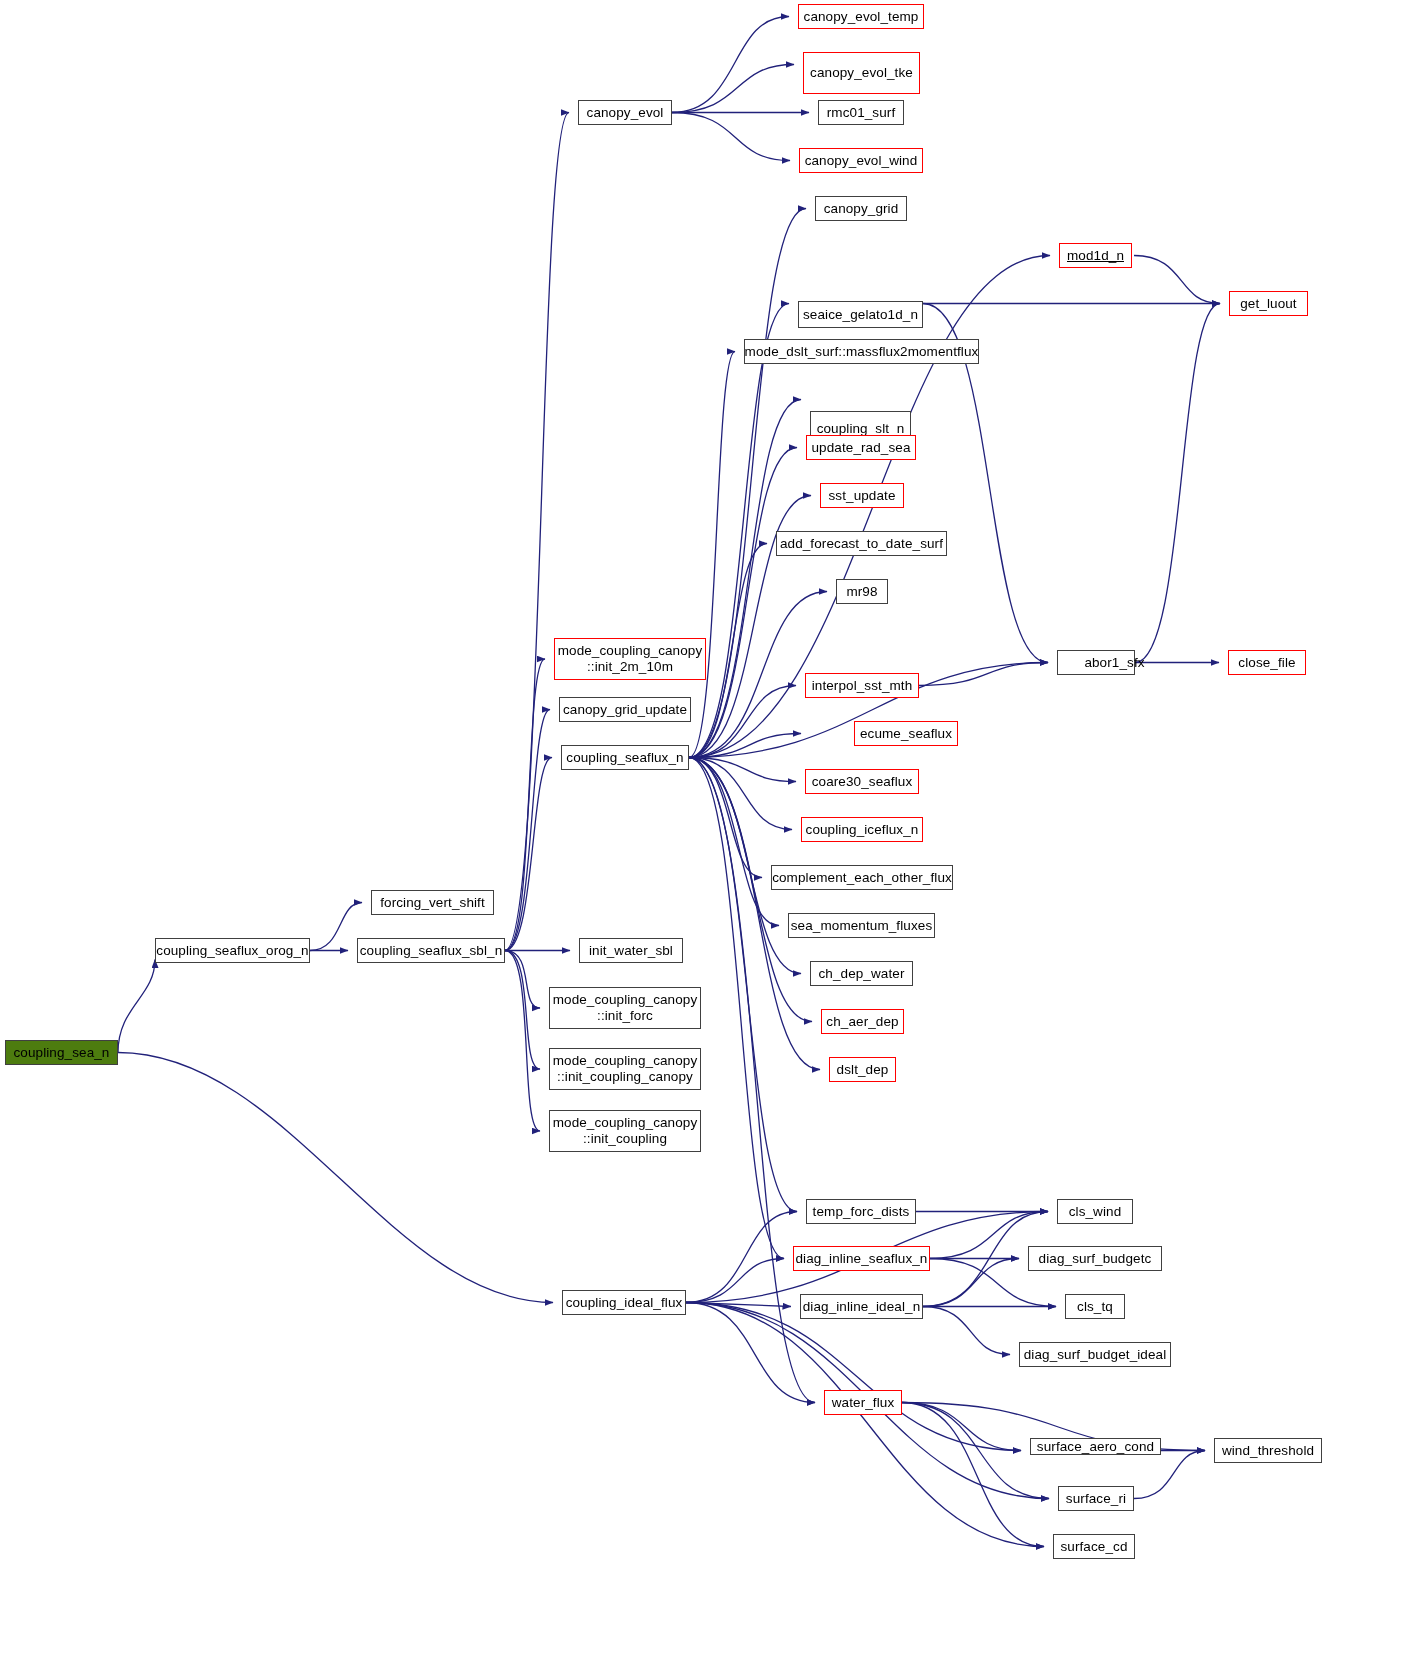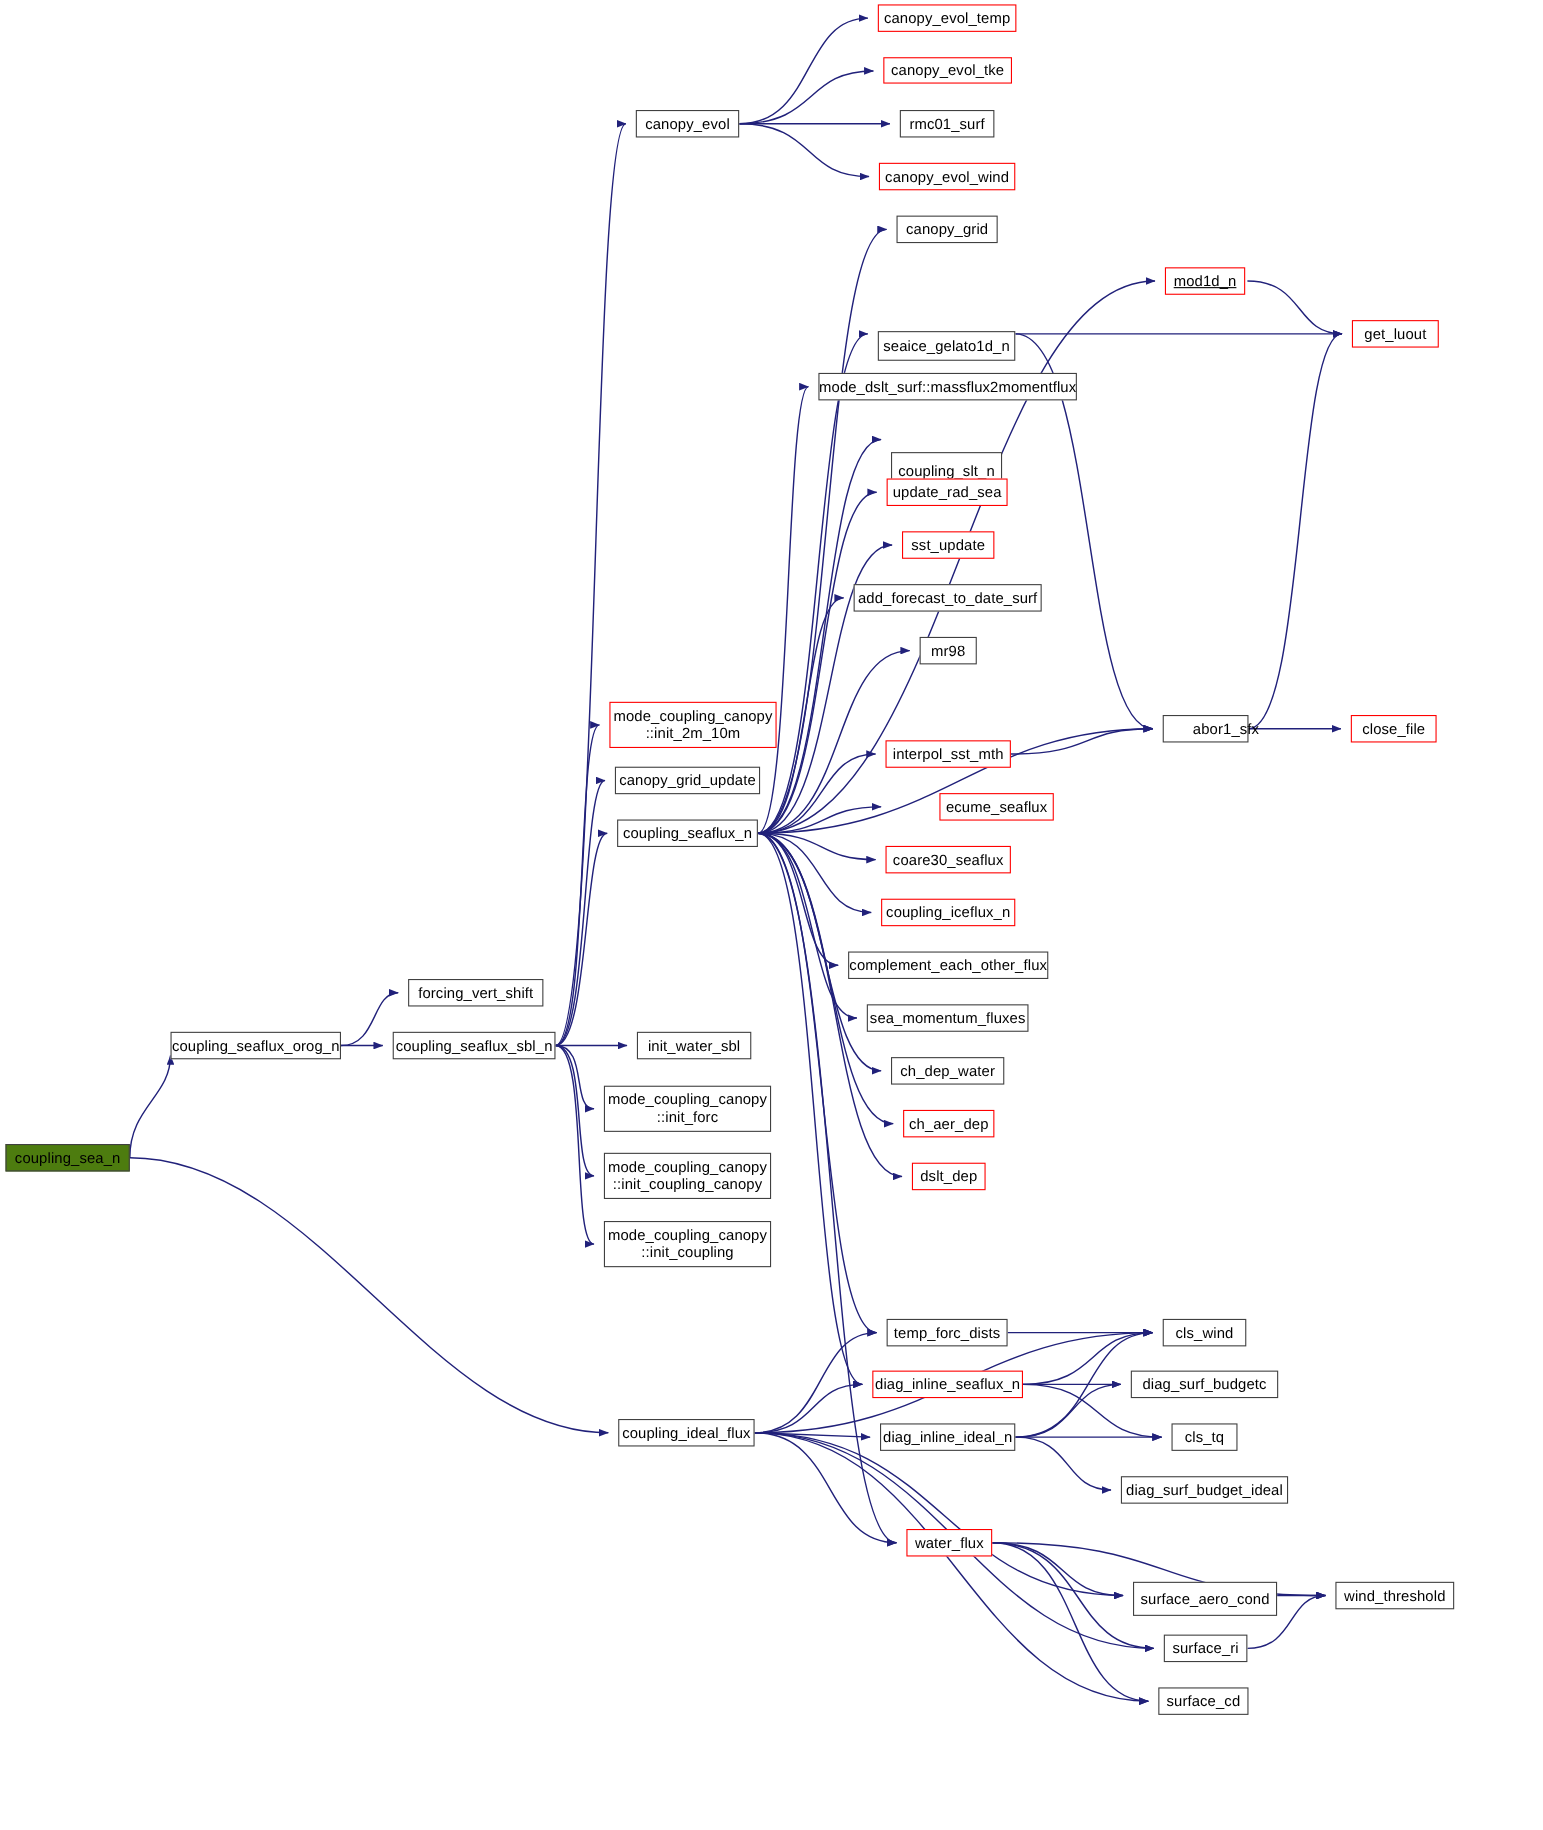--- a/index.html
+++ b/index.html
@@ -140,21 +140,21 @@
       <div class="node gray-border" style="left: 549px; top: 1048px; width: 152px; height: 42px;">mode_coupling_canopy
 ::init_coupling_canopy</div>
       <div class="node gray-border" style="left: 549px; top: 1110px; width: 152px; height: 42px;">mode_coupling_canopy
 ::init_coupling</div>
       <div class="node gray-border" style="left: 561px; top: 745px; width: 128px; height: 25px;">coupling_seaflux_n</div>
       <div class="node gray-border" style="left: 559px; top: 697px; width: 132px; height: 25px;">canopy_grid_update</div>
       <div class="node red" style="left: 554px; top: 638px; width: 152px; height: 42px;">mode_coupling_canopy
 ::init_2m_10m</div>
       <div class="node gray-border" style="left: 578px; top: 100px; width: 94px; height: 25px;">canopy_evol</div>
       <div class="node red" style="left: 798px; top: 4px; width: 126px; height: 25px;">canopy_evol_temp</div>
-      <div class="node red" style="left: 803px; top: 52px; width: 117px; height: 24px;">canopy_evol_tke</div>
+      <div class="node red" style="left: 803px; top: 52px; width: 117px; height: 42px;">canopy_evol_tke</div>
       <div class="node gray-border" style="left: 818px; top: 100px; width: 86px; height: 25px;">rmc01_surf</div>
       <div class="node red" style="left: 799px; top: 148px; width: 124px; height: 25px;">canopy_evol_wind</div>
       <div class="node gray-border" style="left: 815px; top: 196px; width: 92px; height: 25px;">canopy_grid</div>
       <div class="node red" style="left: 1059px; top: 243px; width: 73px; height: 25px; text-decoration: underline;">mod1d_n</div>
       <div class="node gray-border" style="left: 798px; top: 301px; width: 125px; height: 27px;">seaice_gelato1d_n</div>
       <div class="node red" style="left: 1229px; top: 291px; width: 79px; height: 25px;">get_luout</div>
       <div class="node gray-border" style="left: 744px; top: 339px; width: 235px; height: 25px;">mode_dslt_surf::massflux2momentflux</div>
       <div class="node gray-border" style="left: 810px; top: 387px; width: 101px; height: 35px; margin-top: 24px;">coupling_slt_n</div>
       <div class="node red" style="left: 806px; top: 435px; width: 110px; height: 25px;">update_rad_sea</div>
       <div class="node red" style="left: 820px; top: 483px; width: 84px; height: 25px;">sst_update</div>
@@ -173,18 +173,18 @@
       <div class="node red" style="left: 829px; top: 1057px; width: 67px; height: 25px;">dslt_dep</div>
       <div class="node gray-border" style="left: 562px; top: 1290px; width: 124px; height: 25px;">coupling_ideal_flux</div>
       <div class="node gray-border" style="left: 806px; top: 1199px; width: 110px; height: 25px;">temp_forc_dists</div>
       <div class="node red" style="left: 793px; top: 1246px; width: 137px; height: 25px;">diag_inline_seaflux_n</div>
       <div class="node gray-border" style="left: 800px; top: 1294px; width: 123px; height: 25px;">diag_inline_ideal_n</div>
       <div class="node gray-border" style="left: 1057px; top: 1199px; width: 76px; height: 25px;">cls_wind</div>
       <div class="node gray-border" style="left: 1028px; top: 1246px; width: 134px; height: 25px;">diag_surf_budgetc</div>
       <div class="node gray-border" style="left: 1065px; top: 1294px; width: 60px; height: 25px;">cls_tq</div>
       <div class="node gray-border" style="left: 1019px; top: 1342px; width: 152px; height: 25px;">diag_surf_budget_ideal</div>
       <div class="node red" style="left: 824px; top: 1390px; width: 78px; height: 25px;">water_flux</div>
-      <div class="node gray-border" style="left: 1030px; top: 1438px; width: 131px; height: 31px; text-align: right;">surface_aero_cond</div>
+      <div class="node gray-border" style="left: 1030px; top: 1438px; width: 131px; height: 17px; text-align: right;">surface_aero_cond</div>
       <div class="node gray-border" style="left: 1214px; top: 1438px; width: 108px; height: 25px;">wind_threshold</div>
       <div class="node gray-border" style="left: 1058px; top: 1486px; width: 76px; height: 25px;">surface_ri</div>
       <div class="node gray-border" style="left: 1053px; top: 1534px; width: 82px; height: 25px;">surface_cd</div>
     </div>
 </div>
 
 </body></html>

